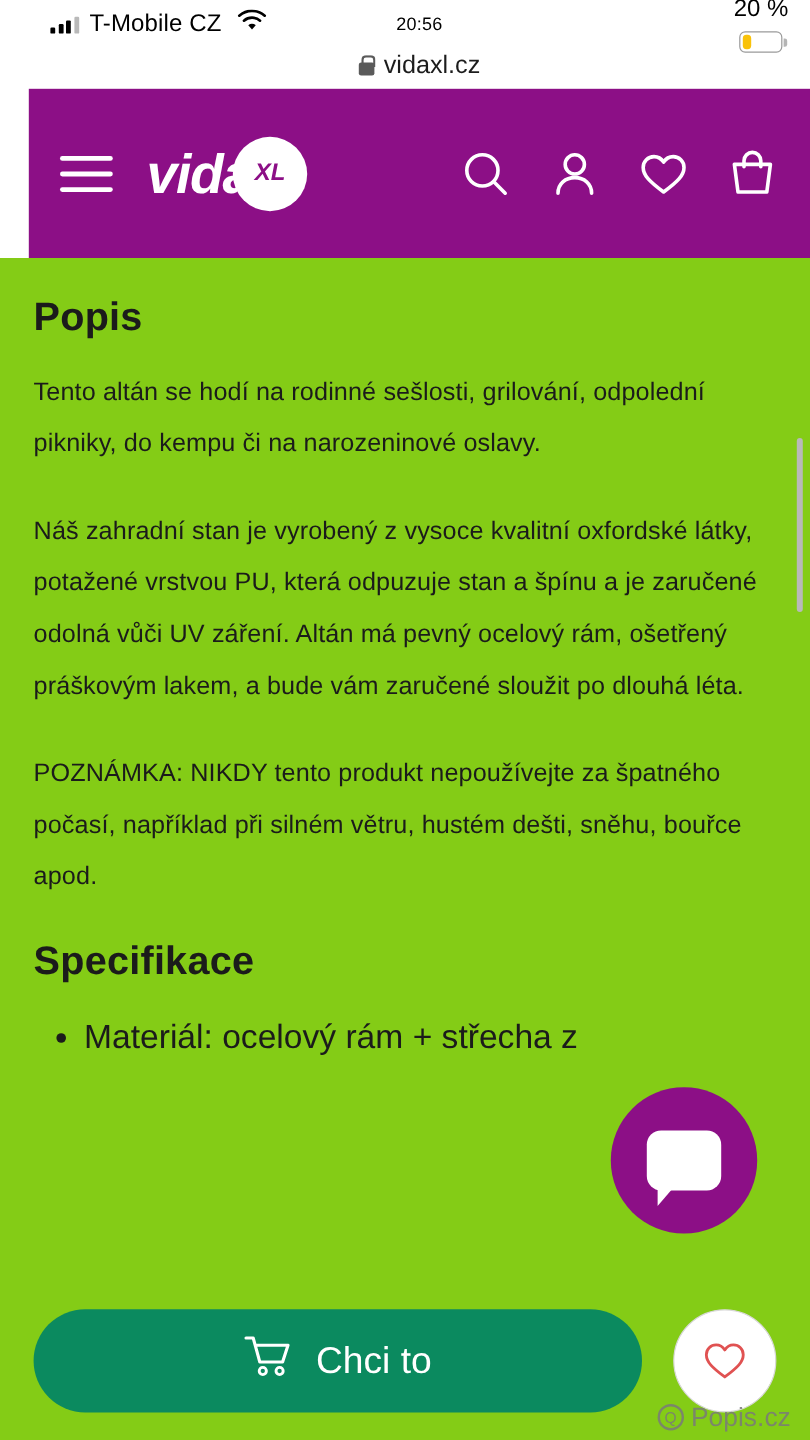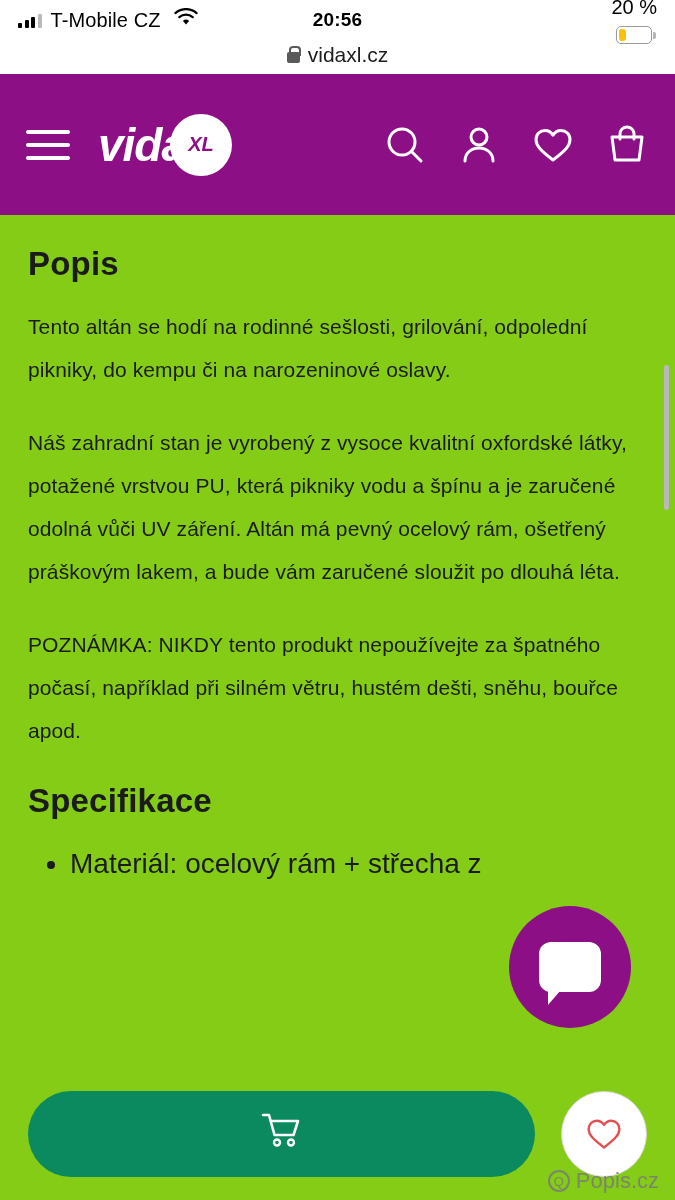--- a/index.html
+++ b/index.html
@@ -8,20 +8,21 @@
     width: 675px; height: 1200px;
     background: #ffffff;
     font-family: "Liberation Sans", sans-serif;
     overflow: hidden;
   }
   .phone {
     position: relative;
     width: 675px; height: 1200px;
     background: #ffffff;
     overflow: hidden;
+    padding-left: 24px;
   }
 
   
   .statusbar {
     height: 36px;
     display: flex;
     align-items: center;
     padding: 4px 18px 0 18px;
     font-size: 21px;
     color: #000;
@@ -48,22 +49,22 @@
   .signal i:nth-child(1){ height: 5px; }
   .signal i:nth-child(2){ height: 8px; }
   .signal i:nth-child(3){ height: 11px; }
   .signal i:nth-child(4){ height: 14px; background: #b9b9b9; }
   .carrier { font-size: 20px; letter-spacing: 0.1px; }
   .wifi { margin-left: 3px; display: inline-block; }
   .sb-center {
     position: absolute;
     left: 0; right: 0;
     text-align: center;
-    font-size: 19px;
-    font-weight: 700;
+    font-size: 15px;
+    font-weight: 400;
     letter-spacing: 0.2px;
     pointer-events: none;
   }
   .sb-right {
     margin-left: auto;
     display: flex;
     align-items: center;
     gap: 7px;
     font-size: 20px;
     flex-direction: column;
@@ -378,21 +379,21 @@
           <path d="M7 14h30l-3 23H10L7 14z" stroke="#fff" stroke-width="3" fill="none" stroke-linejoin="round"></path>
           <path d="M15 16V11a7 7 0 0 1 14 0v5" stroke="#fff" stroke-width="3" fill="none" stroke-linecap="round"></path>
         </svg>
       </span>
     </div>
   </div>
 
   <div class="content">
     <h2 class="section-title">Popis</h2>
     <p class="body">Tento altán se hodí na rodinné sešlosti, grilování, odpolední pikniky, do kempu či na narozeninové oslavy.</p>
-    <p class="body">Náš zahradní stan je vyrobený z vysoce kvalitní oxfordské látky, potažené vrstvou PU, která pikniky vodu a špínu a je zaručené odolná vůči UV záření. Altán má pevný ocelový rám, ošetřený práškovým lakem, a bude vám zaručené sloužit po dlouhá léta.</p>
+    <p class="body">Náš zahradní stan je vyrobený z vysoce kvalitní oxfordské látky, potažené vrstvou PU, která odpuzuje stan a špínu a je zaručené odolná vůči UV záření. Altán má pevný ocelový rám, ošetřený práškovým lakem, a bude vám zaručené sloužit po dlouhá léta.</p>
     <p class="body">POZNÁMKA: NIKDY tento produkt nepoužívejte za špatného počasí, například při silném větru, hustém dešti, sněhu, bouřce apod.</p>
     <h2 class="section-title">Specifikace</h2>
     <ul class="specs">
       <li>Materiál: ocelový rám + střecha z</li>
     </ul>
   </div>
 
   <div class="scrollbar"></div>
 
   <div class="chat-fab">
@@ -401,20 +402,21 @@
 
   <div class="bottombar">
     <button class="cta">
       <span>
         <svg width="42" height="38" viewBox="0 0 42 38" aria-hidden="true">
           <path d="M2 4h6l5.5 20h19L37 10H11" stroke="#fff" stroke-width="2.6" fill="none" stroke-linecap="round" stroke-linejoin="round"></path>
           <circle cx="16" cy="31.5" r="3" stroke="#fff" stroke-width="2.4" fill="none"></circle>
           <circle cx="30" cy="31.5" r="3" stroke="#fff" stroke-width="2.4" fill="none"></circle>
         </svg>
       </span>
+      <span>Chci to</span>
     </button>
     <button class="wish-btn">
       <span>
         <svg width="40" height="38" viewBox="0 0 44 42" aria-hidden="true">
           <path d="M22 37C10 28 5 23 5 16.5 5 11.3 9 7.5 14 7.5c3.3 0 6.2 1.8 8 4.6 1.8-2.8 4.7-4.6 8-4.6 5 0 9 3.8 9 9C39 23 34 28 22 37z" stroke="#e05252" stroke-width="2.6" fill="none" stroke-linejoin="round"></path>
         </svg>
       </span>
     </button>
   </div>
 

